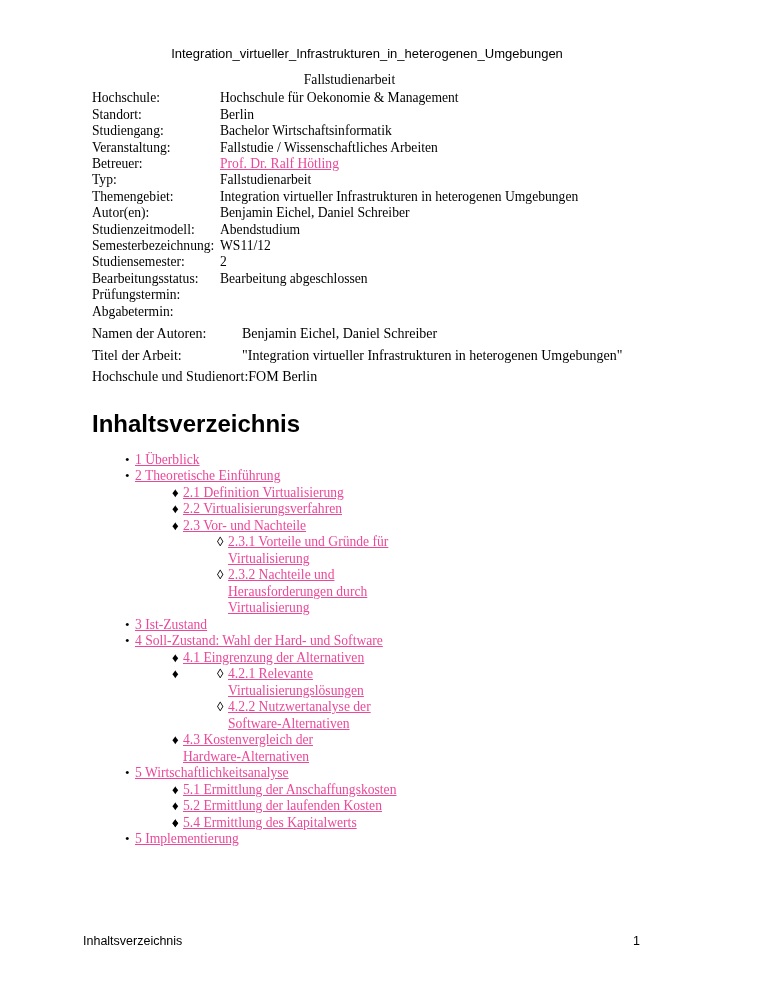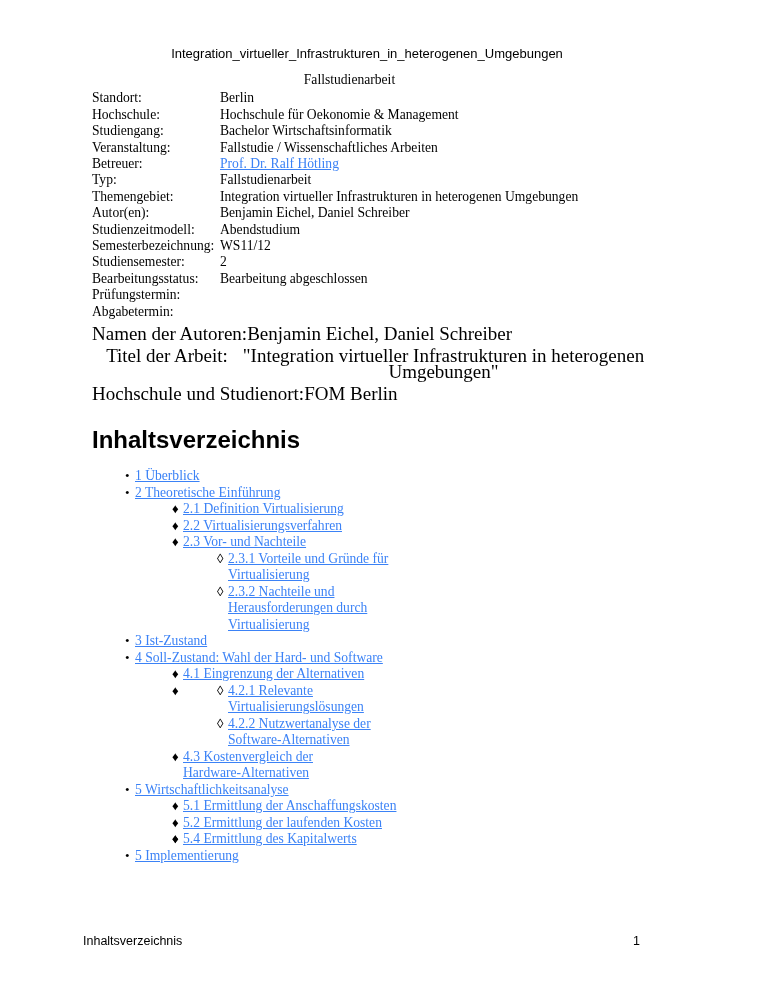--- a/index.html
+++ b/index.html
@@ -28,23 +28,23 @@
     margin-top: 11px;
     width: 515px;
     text-align: center;
     font-size: 13.6px;
     line-height: 16.4px;
   }
   .meta-table { margin-top: 2px; }
   .meta-row { display: flex; font-size: 13.6px; line-height: 16.4px; }
   .meta-label { min-width: 128px; }
   .summary-block { margin-top: 2px; }
-  .summary-row { display: flex; font-size: 19px; line-height: 16.4px; margin: 5.5px 0; text-align: center; }
+  .summary-row { display: flex; font-size: 14px; line-height: 16.4px; margin: 5.5px 0; }
   .summary-label { min-width: 150px; }
-  a.link, a.toc-link { color: #3b82f6; text-decoration: underline; cursor: pointer; }
+  a.link, a.toc-link { color: #ec4899; text-decoration: underline; cursor: pointer; }
   
   h1.toc-heading {
     font-family: "Liberation Sans", sans-serif;
     font-size: 24px;
     font-weight: bold;
     line-height: 28px;
     margin: 24px 0 14px 0;
   }
   .toc-list { font-size: 13.6px; line-height: 16.5px; }
   .toc-item { position: relative; }
@@ -77,26 +77,26 @@
   <div class="doc-header">
     <span>Integration_virtueller_Infrastrukturen_in_heterogenen_Umgebungen</span>
   </div>
 
   <div class="content">
 
     <div class="caption">Fallstudienarbeit</div>
 
     <div class="meta-table">
         <div class="meta-row">
+          <span class="meta-label">Hochschule:</span>
+          <span class="meta-value">Hochschule für Oekonomie &amp; Management</span>
+        </div>
+        <div class="meta-row">
           <span class="meta-label">Standort:</span>
           <span class="meta-value">Berlin</span>
-        </div>
-        <div class="meta-row">
-          <span class="meta-label">Hochschule:</span>
-          <span class="meta-value">Hochschule für Oekonomie &amp; Management</span>
         </div>
         <div class="meta-row">
           <span class="meta-label">Studiengang:</span>
           <span class="meta-value">Bachelor Wirtschaftsinformatik</span>
         </div>
         <div class="meta-row">
           <span class="meta-label">Veranstaltung:</span>
           <span class="meta-value">Fallstudie / Wissenschaftliches Arbeiten</span>
         </div>
         <div class="meta-row">

